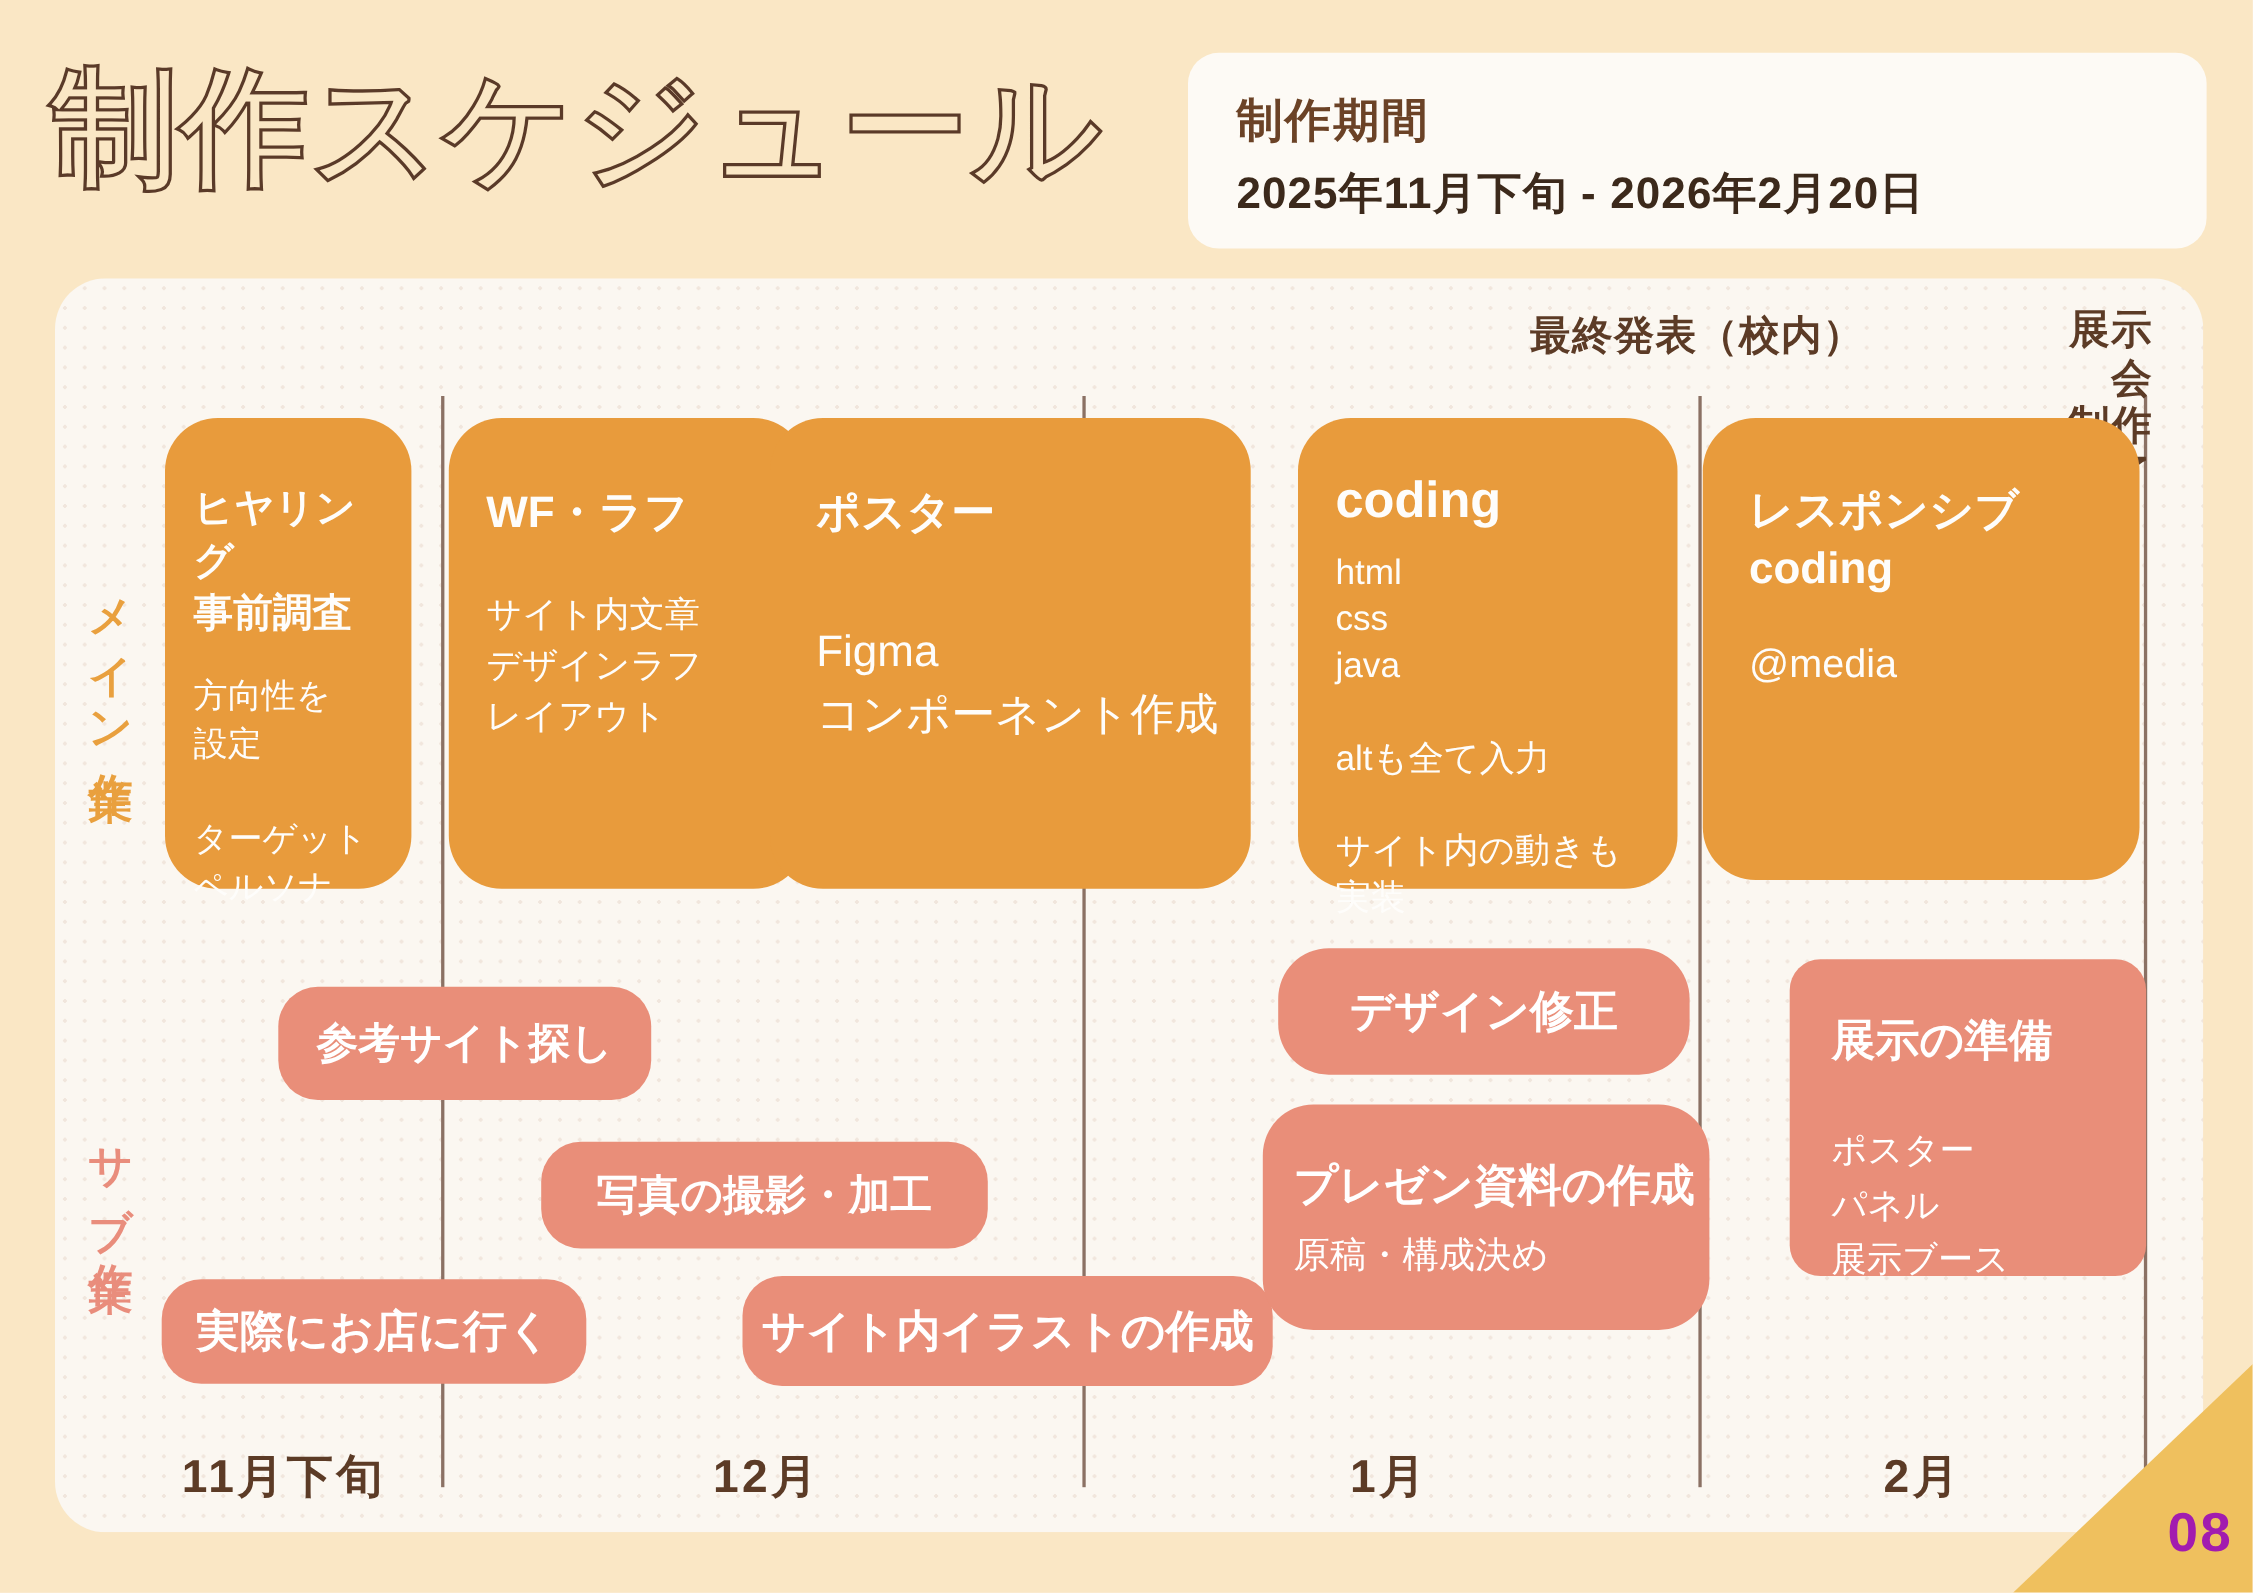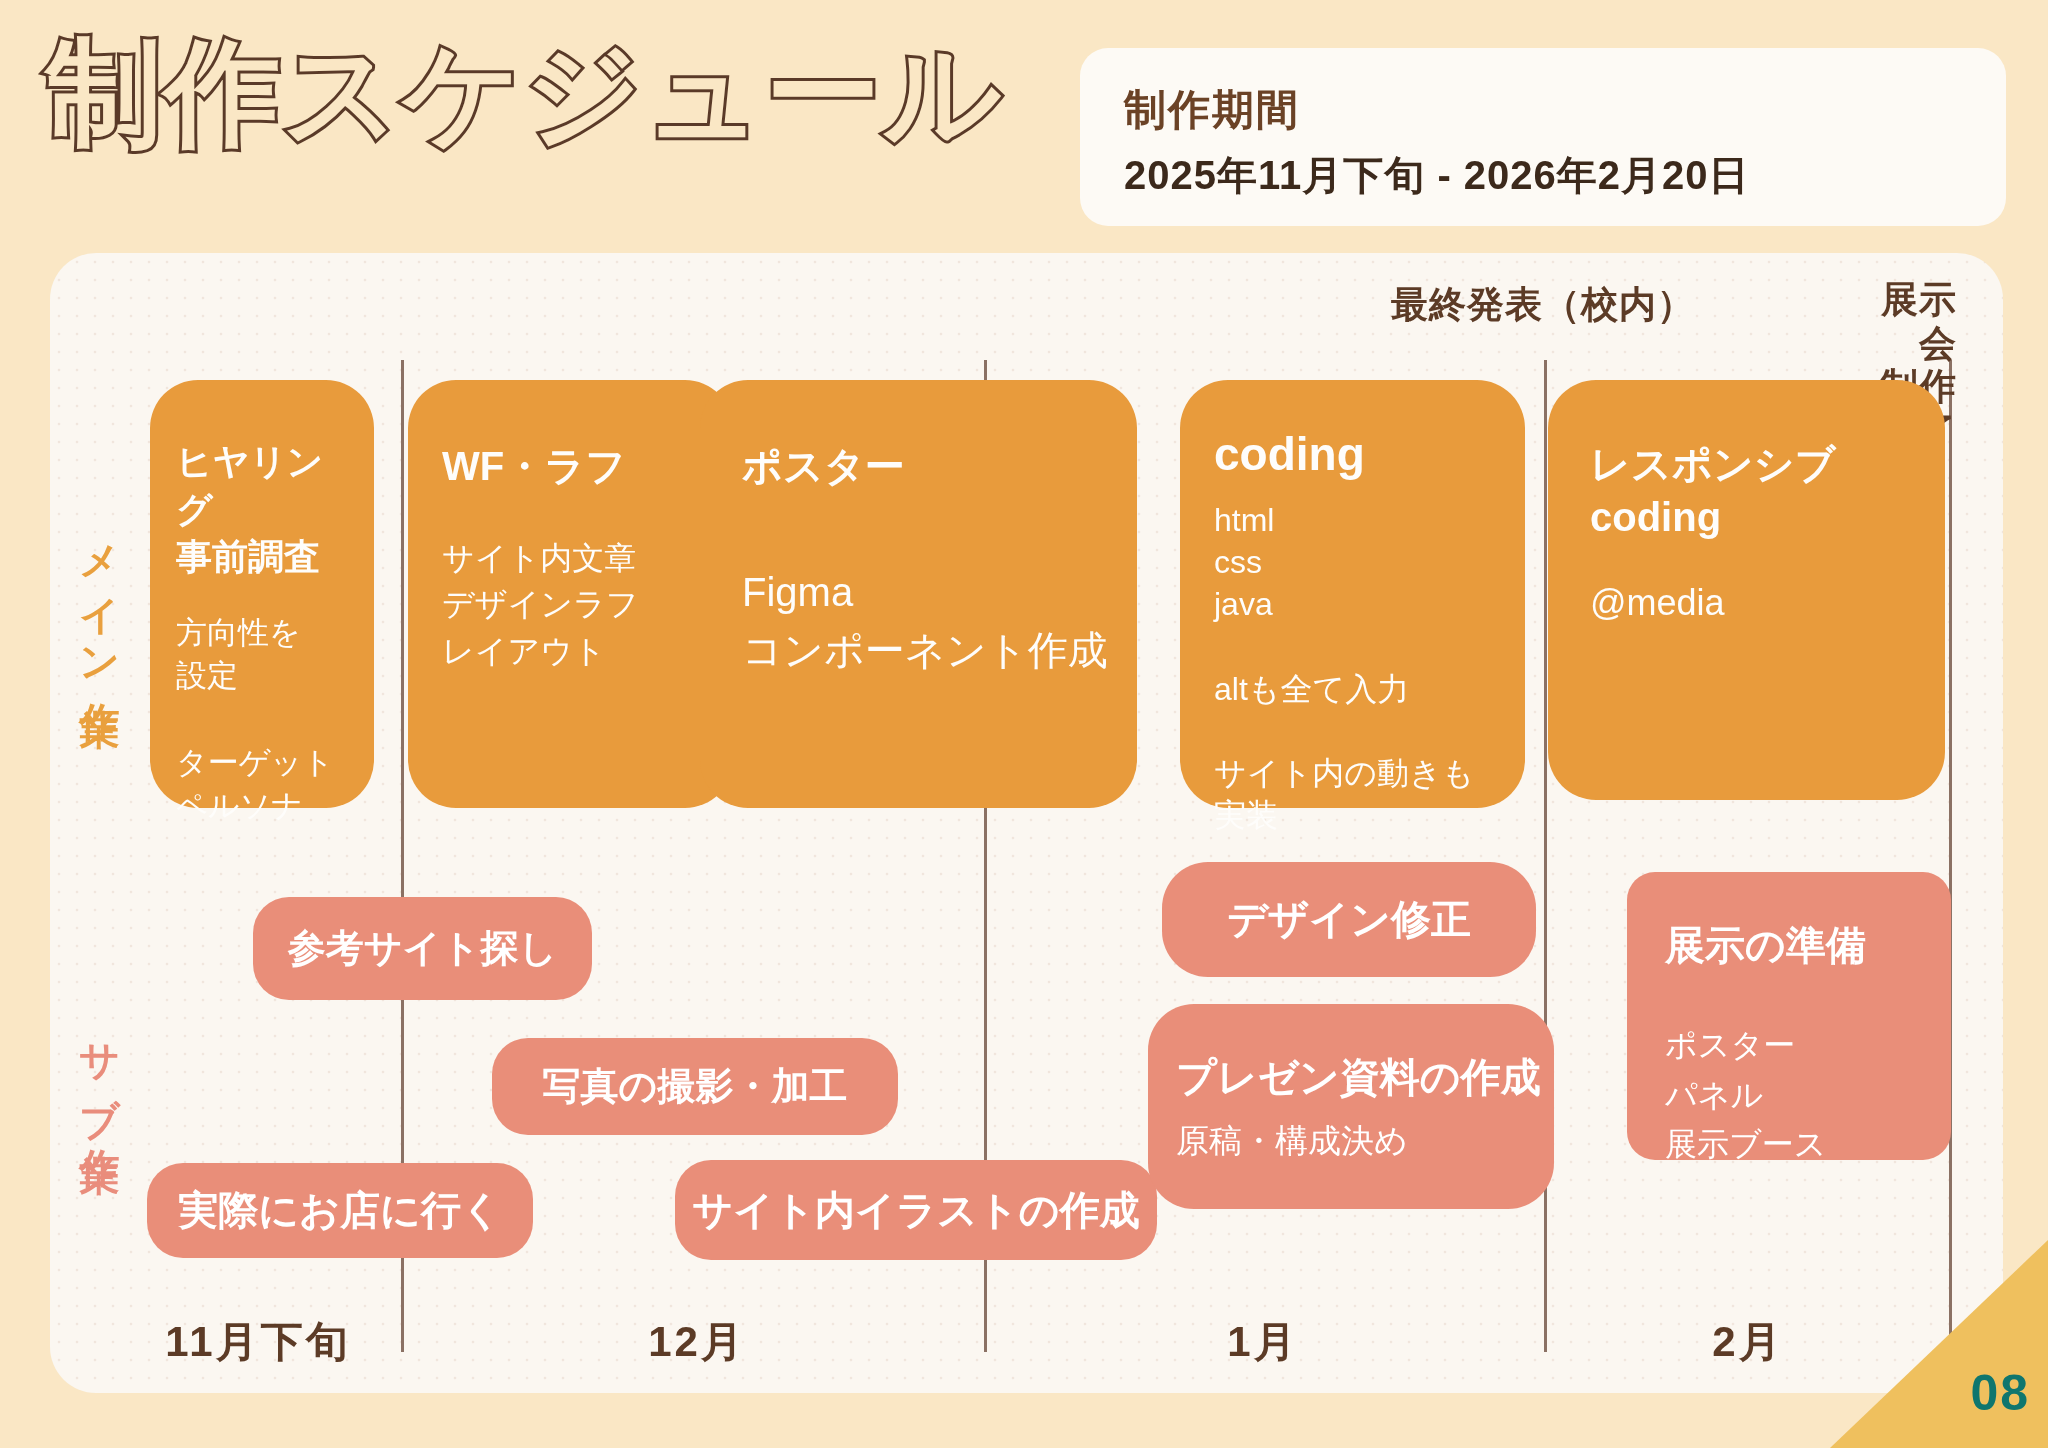--- a/index.html
+++ b/index.html
@@ -6,22 +6,22 @@
   body{
     width:2048px;height:1448px;position:relative;overflow:hidden;
     background:#fae7c5;
     font-family:"Liberation Sans","DejaVu Sans",sans-serif;
     -webkit-font-smoothing:antialiased;
   }
   .abs{position:absolute;}
 
   
   .page-title{
-    left:46px;top:16px;width:1000px;
-    font-size:116px;font-weight:700;letter-spacing:2px;
+    left:46px;top:39px;width:1000px;
+    font-size:116px;font-weight:400;letter-spacing:2px;
     color:#fae7c5;
     -webkit-text-stroke:6px #5a3a28;
     paint-order:stroke fill;
     text-shadow:0 0 0 #5a3a28;
     white-space:nowrap;
   }
   .period-card{
     left:1080px;top:48px;width:926px;height:178px;
     background:#fdfaf5;border-radius:28px;
   }
@@ -117,21 +117,21 @@
   .stask.s7 .s7-note{font-size:32px;font-weight:400;margin-top:48px;line-height:1.55;white-space:pre-line;}
 
   
   .corner-triangle{
     right:0;bottom:0;width:218px;height:208px;
     background:#efc05e;
     clip-path:polygon(100% 0,100% 100%,0 100%);
   }
   .page-number{
     right:18px;bottom:26px;
-    font-size:50px;font-weight:800;color:#0f766e;letter-spacing:2px;margin-top:41px;
+    font-size:50px;font-weight:800;color:#a21caf;letter-spacing:2px;margin-top:41px;
   }
 </style>
 </head>
 <body>
 
 <div class="abs page-title">制作スケジュール</div>
 
 <div class="abs period-card"></div>
 <div class="abs period-label">制作期間</div>
 <div class="abs period-value">2025年11月下旬 - 2026年2月20日</div>

